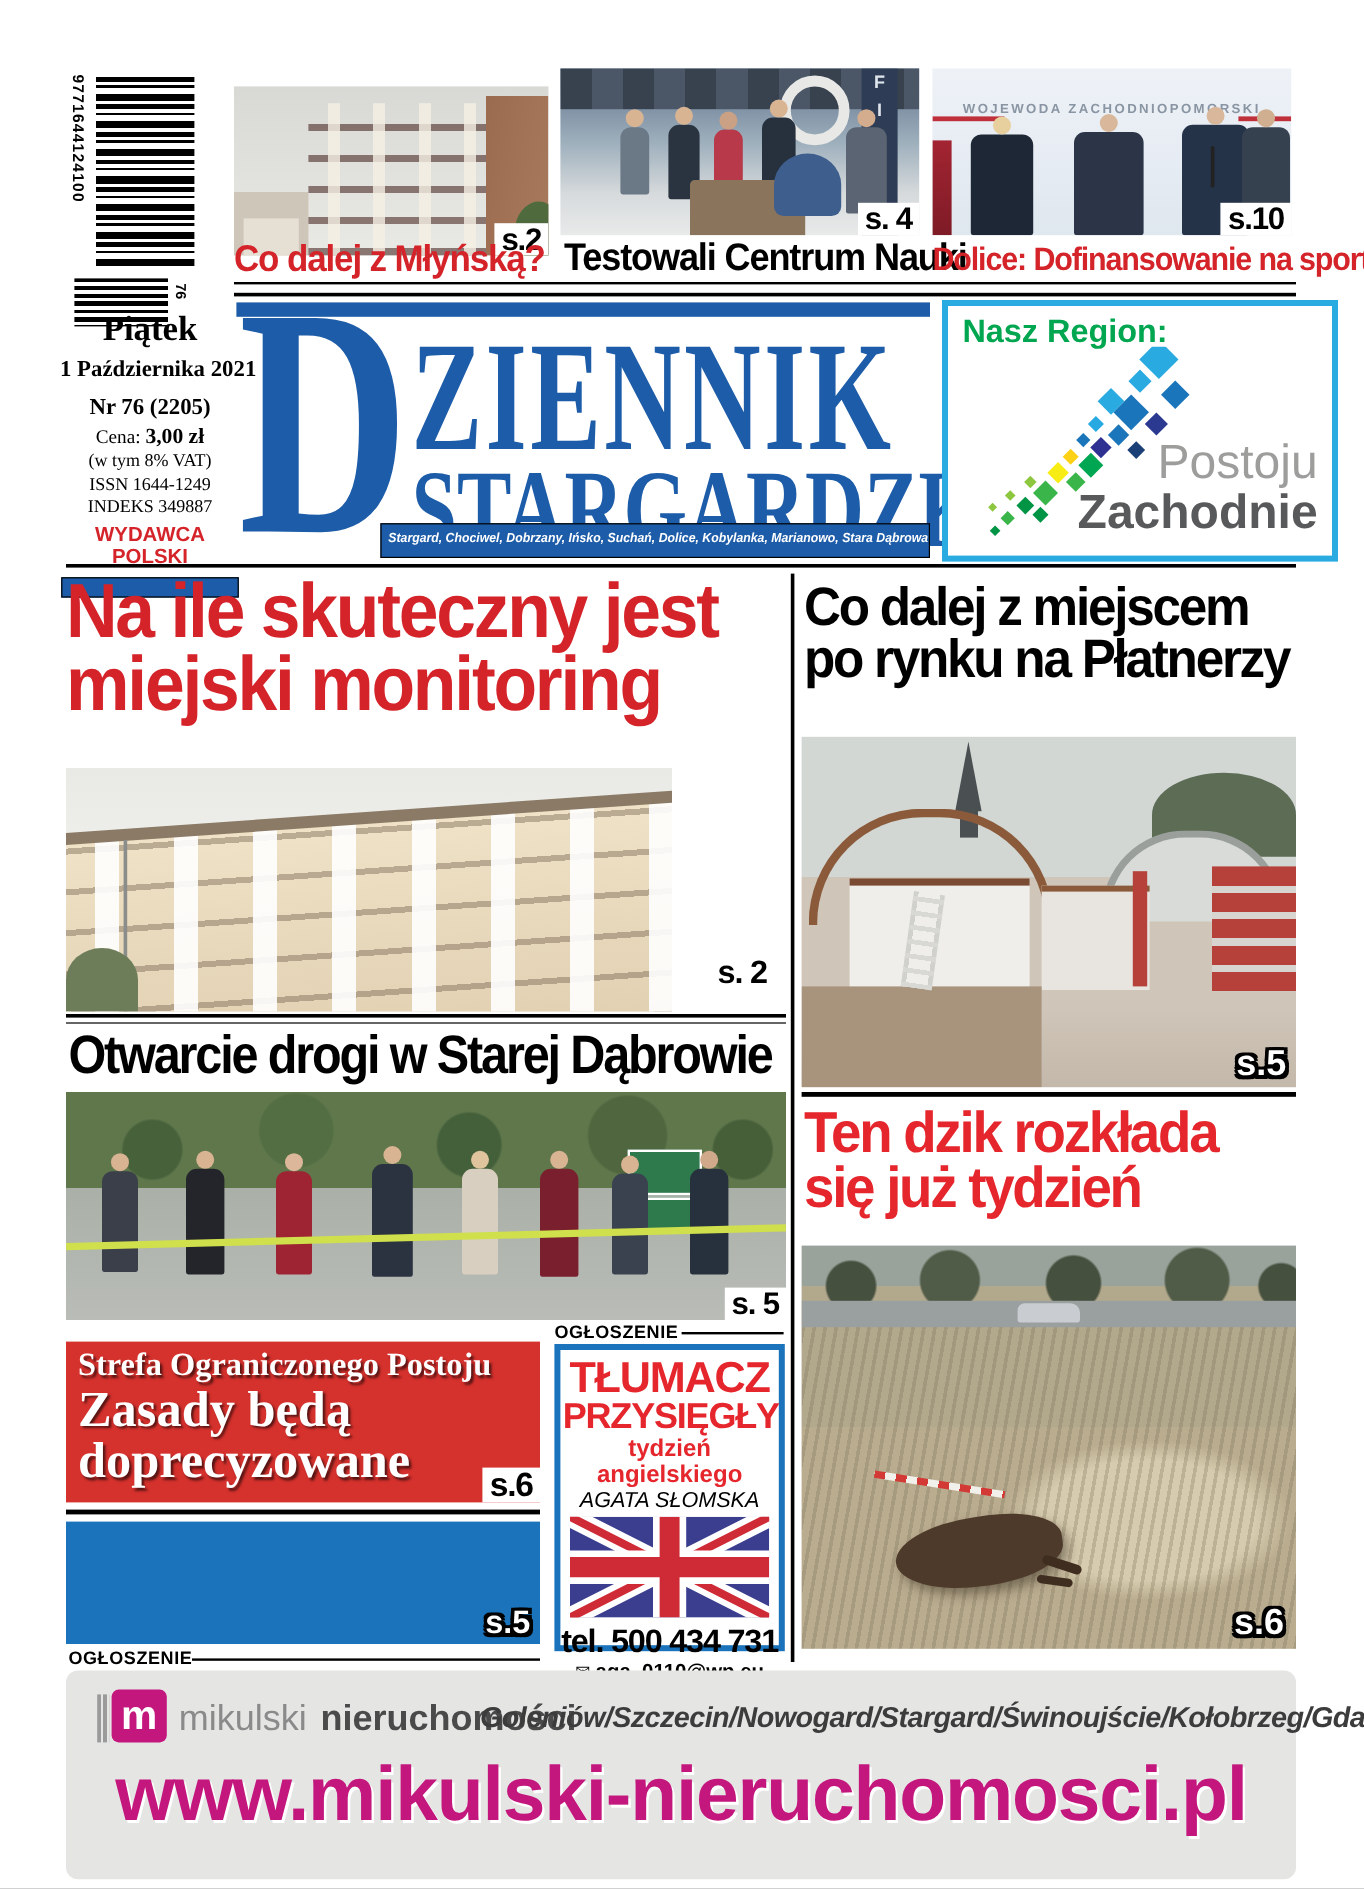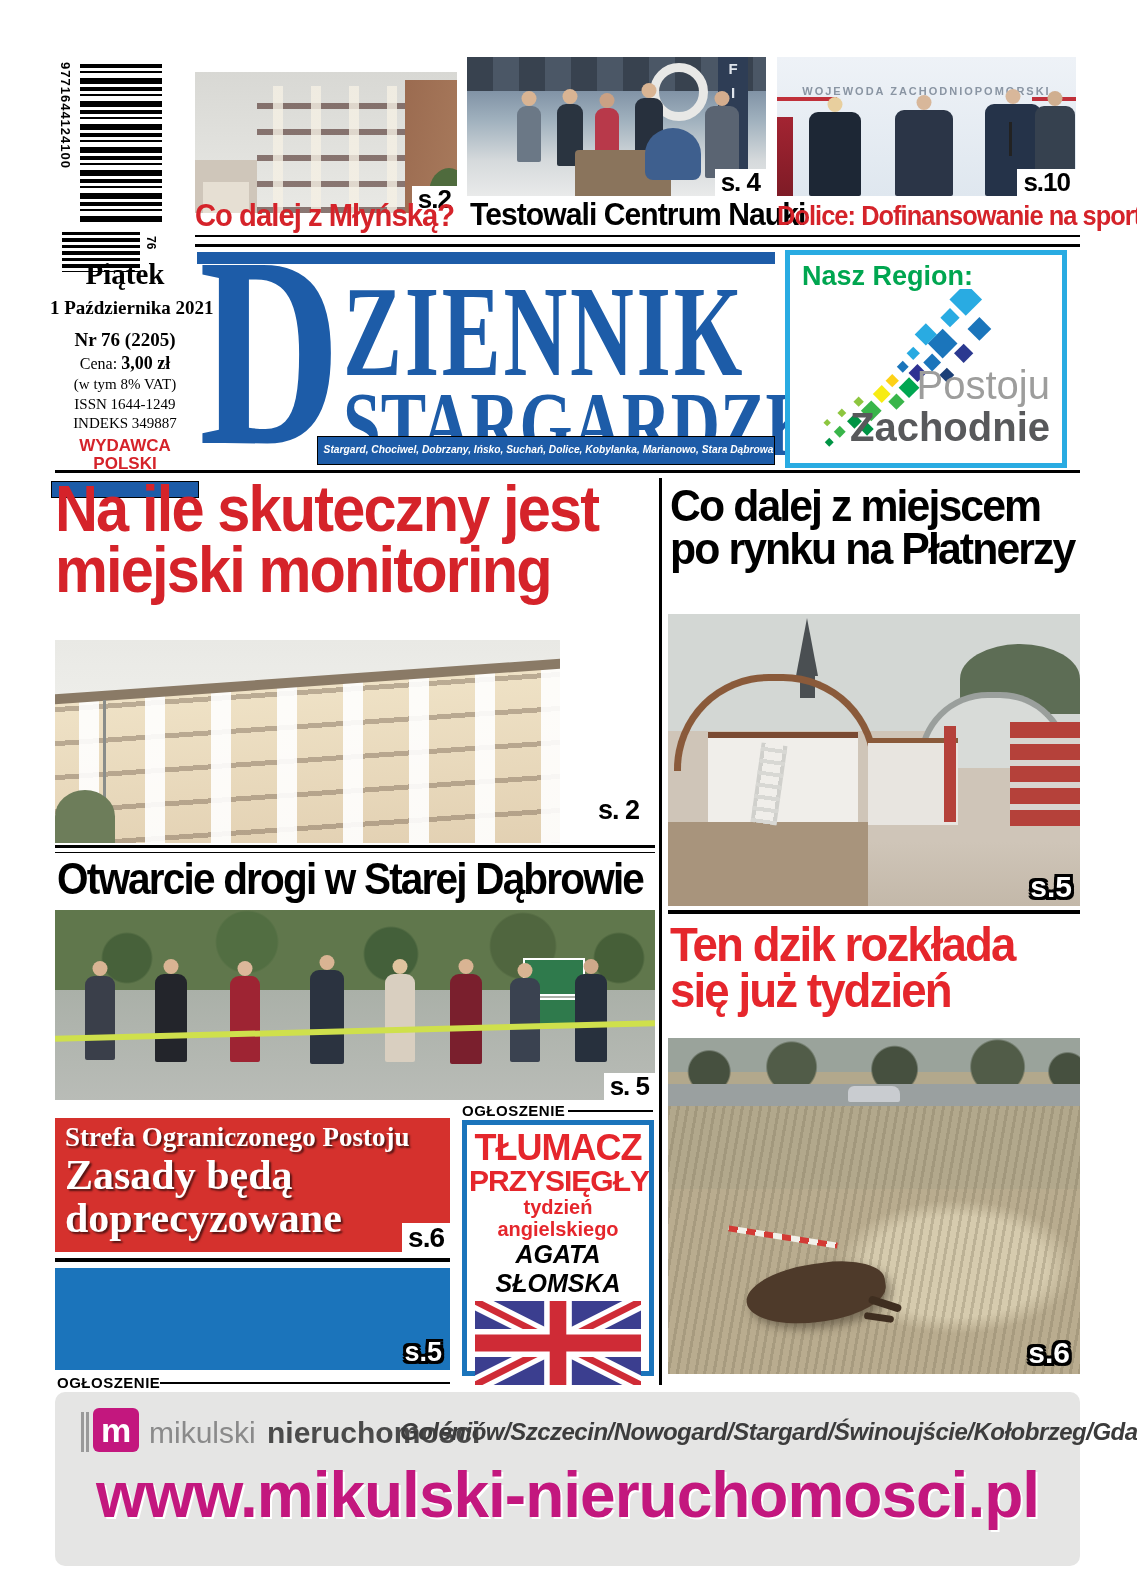--- a/index.html
+++ b/index.html
@@ -101,21 +101,21 @@
   <div class="abs" style="left:197px;top:252px;width:578px;height:213px;">
     <div class="abs" style="left:0;top:0;width:578px;height:12px;background:#1d5ca8;"></div>
     <div class="abs" style="left:2px;top:-36px;font-family:'Liberation Serif',serif;font-weight:700;font-size:272px;line-height:1;color:#1d5ca8;transform:scaleX(.72);transform-origin:left top;">D</div>
     <div class="abs" style="left:146px;top:14px;font-family:'Liberation Serif',serif;font-weight:700;font-size:130px;line-height:1;letter-spacing:4px;color:#1d5ca8;white-space:nowrap;transform:scaleX(.68);transform-origin:left top;">ZIENNIK</div>
     <div class="abs" style="left:146px;top:126px;font-family:'Liberation Serif',serif;font-weight:700;font-size:92px;line-height:1;color:#1d5ca8;white-space:nowrap;transform:scaleX(.74);transform-origin:left top;">STARGARDZKI</div>
     <div class="abs" style="left:120px;bottom:0;right:0;height:27px;background:#1d5ca8;border:1px solid #000;">
       <div style="color:#fff;font-style:italic;font-weight:700;font-size:11px;line-height:25px;white-space:nowrap;padding-left:6px;transform:scaleX(.93);transform-origin:left center;">Stargard, Chociwel, Dobrzany, Ińsko, Suchań, Dolice, Kobylanka, Marianowo, Stara Dąbrowa</div>
     </div>
   </div>
 
-  <div class="abs" style="left:785px;top:250px;width:272px;height:208px;border:5px solid #29abe2;background:#fff;">
+  <div class="abs" style="left:785px;top:250px;width:272px;height:208px;border:5px solid #29abe2;background:#fff;padding-left:48px;">
     <div class="abs" style="left:12px;top:6px;color:#00a650;font-weight:700;font-size:27px;">Nasz Region:</div>
     <svg class="abs" style="left:18px;top:34px;" width="200" height="168" viewBox="0 0 190 160">
       <rect x="139" y="-1" width="22" height="22" fill="#29abe2" transform="rotate(45 150 10)"></rect>
       <rect x="155" y="30" width="16" height="16" fill="#1b75bb" transform="rotate(45 163 38)"></rect>
       <rect x="128" y="21" width="13" height="13" fill="#29abe2" transform="rotate(45 135 28)"></rect>
       <rect x="118" y="42" width="20" height="20" fill="#1b75bb" transform="rotate(45 128 52)"></rect>
       <rect x="141" y="55" width="13" height="13" fill="#2b3990" transform="rotate(45 148 62)"></rect>
       <rect x="104" y="36" width="15" height="15" fill="#29abe2" transform="rotate(45 112 44)"></rect>
       <rect x="112" y="64" width="12" height="12" fill="#1b75bb" transform="rotate(45 118 70)"></rect>
       <rect x="127" y="77" width="10" height="10" fill="#1b3f77" transform="rotate(45 132 82)"></rect>
@@ -204,21 +204,21 @@
   <div class="abs mini" style="left:57px;top:1374px;">OGŁOSZENIE</div>
   <div class="rule" style="left:160px;width:290px;top:1382px;height:2px;"></div>
 
   <div class="abs mini" style="left:462px;top:1102px;">OGŁOSZENIE</div>
   <div class="rule" style="left:568px;width:85px;top:1110px;height:2px;"></div>
 
   <div class="abs" style="left:462px;top:1120px;width:182px;height:246px;border:5px solid #1b74bb;background:#fff;text-align:center;">
     <div style="color:#e5262c;font-weight:700;font-size:36px;line-height:1;margin-top:5px;letter-spacing:-1px;">TŁUMACZ</div>
     <div style="color:#e5262c;font-weight:700;font-size:30px;line-height:1;letter-spacing:-1px;text-align:right;">PRZYSIĘGŁY</div>
     <div style="color:#e5262c;font-weight:700;font-size:20px;line-height:1.1;">tydzień angielskiego</div>
-    <div style="color:#000;font-weight:700;font-style:italic;font-size:25px;line-height:1.15;">AGATA SŁOMSKA</div>
+    <div style="color:#000;font-weight:400;font-style:italic;font-size:18px;line-height:1.15;">AGATA SŁOMSKA</div>
     <svg width="166" height="84" viewBox="0 0 60 30" style="margin-top:3px;" preserveAspectRatio="none">
       <rect width="60" height="30" fill="#3b3e8f"></rect>
       <path d="M0,0 L60,30 M60,0 L0,30" stroke="#fff" stroke-width="6"></path>
       <path d="M0,0 L60,30 M60,0 L0,30" stroke="#cf2b36" stroke-width="2.4"></path>
       <path d="M30,0 V30 M0,15 H60" stroke="#fff" stroke-width="10"></path>
       <path d="M30,0 V30 M0,15 H60" stroke="#cf2b36" stroke-width="6"></path>
     </svg>
     <div style="color:#000;font-weight:700;font-size:27px;line-height:1;margin-top:2px;letter-spacing:-1px;">tel. 500 434 731</div>
     <div style="line-height:1.1;margin-top:2px;">
       <span style="font-size:15px;">✉</span>

